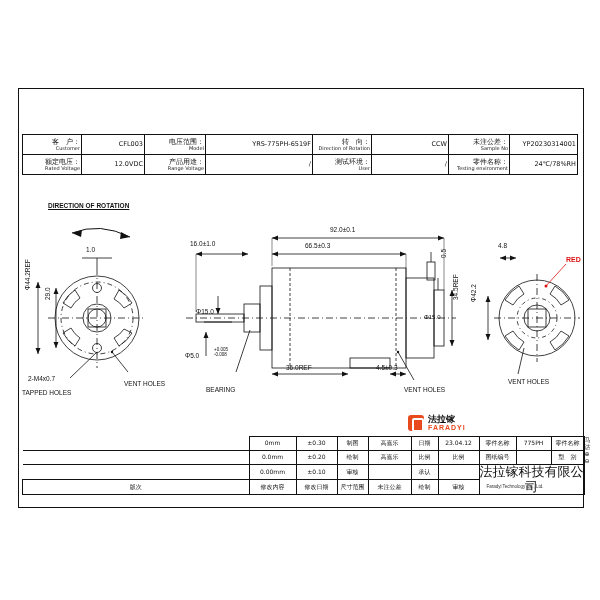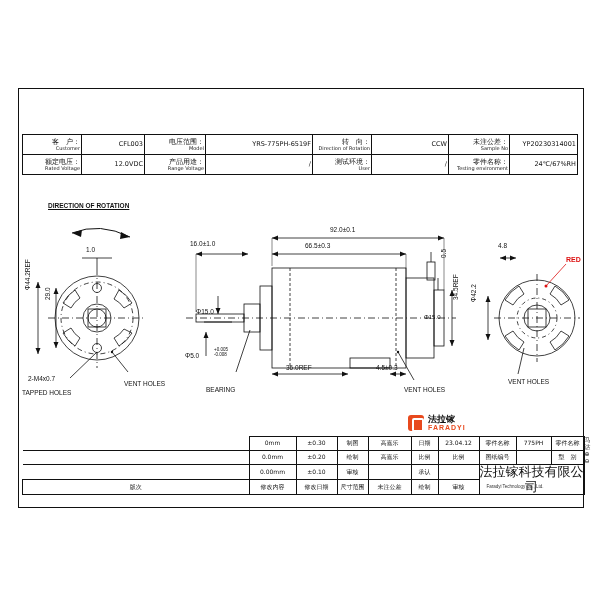--- a/index.html
+++ b/index.html
@@ -75,21 +75,21 @@
       <td class="val">/</td>
       <td>
         <span class="lbl-cn">测试环境：</span>
         <span class="lbl-en">User</span>
       </td>
       <td class="val">/</td>
       <td>
         <span class="lbl-cn">零件名称：</span>
         <span class="lbl-en">Testing environment</span>
       </td>
-      <td class="val">24℃/67%RH</td>
+      <td class="val">24℃/78%RH</td>
     </tr>
   </tbody>
     </table>
 
   <svg class="draw" viewBox="0 0 600 600">
     <g stroke="#111" fill="none" stroke-width="0.8">
 
       <path d="M72 233 q28 -11 58 4" stroke-width="1"></path>
       <path d="M72 233 l10 -3 l-1 7 z" fill="#111" stroke="none"></path>
       <path d="M130 237 l-9 -5 l-1 7 z" fill="#111" stroke="none"></path>

